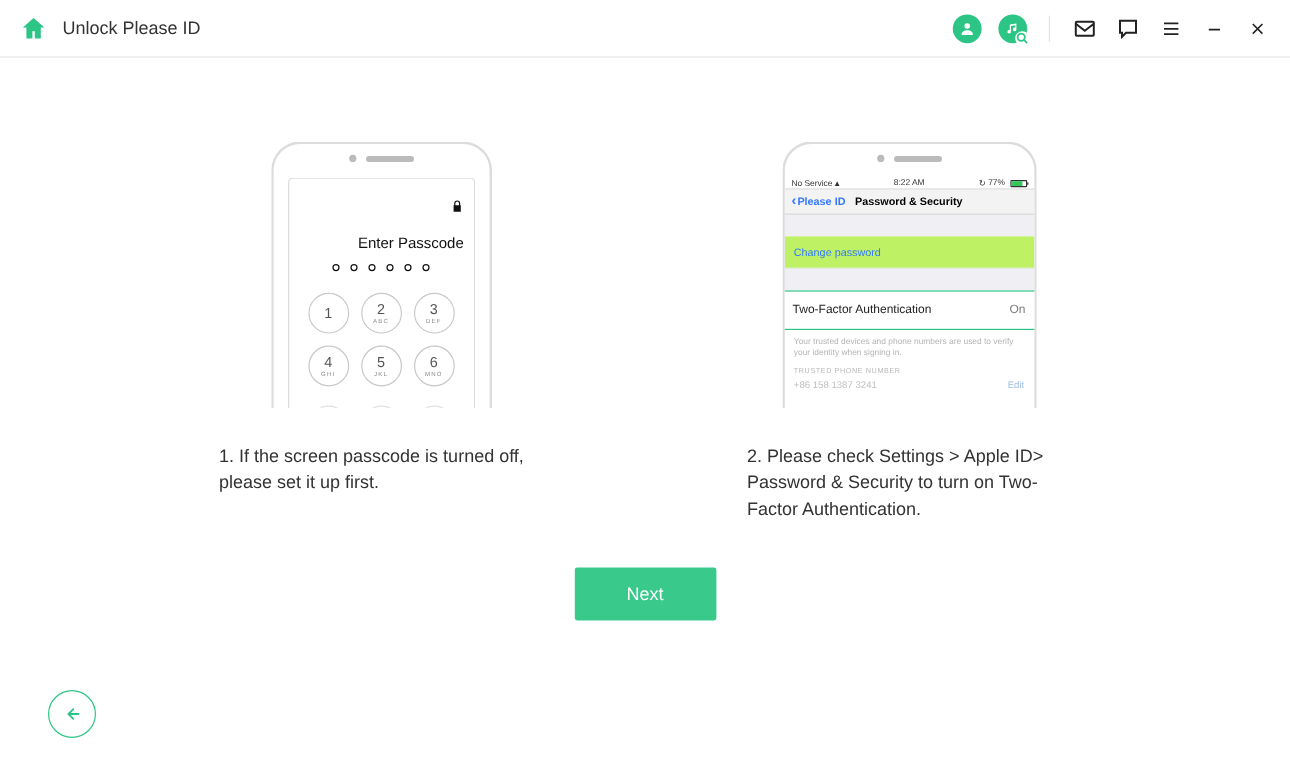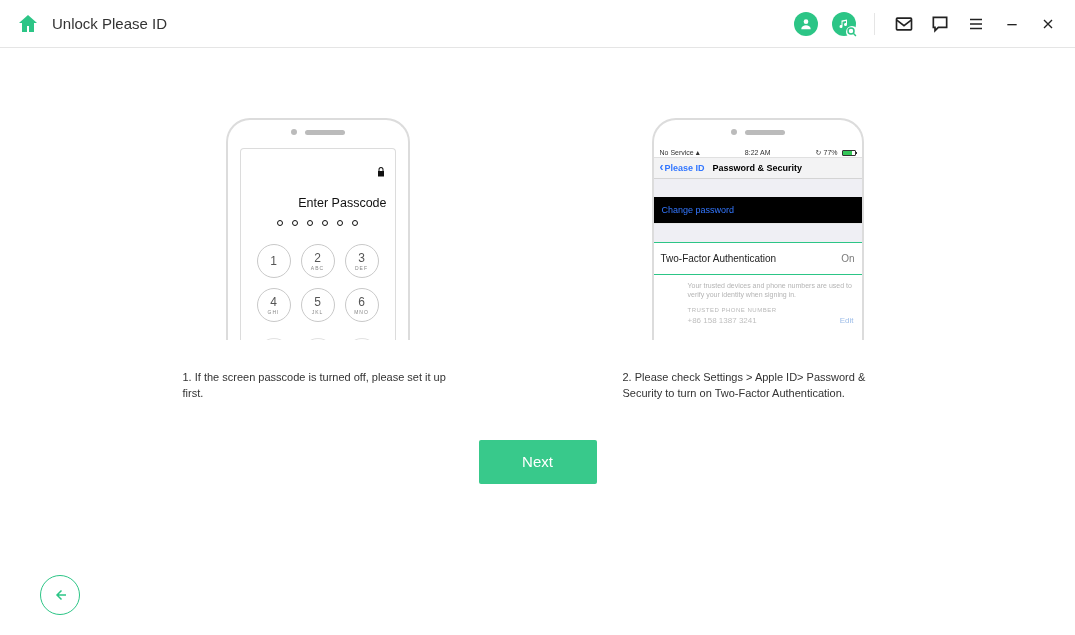--- a/index.html
+++ b/index.html
@@ -67,35 +67,35 @@
   }
   .phone2 .ios-status .right { color:#333; display:flex; align-items:center; gap:2px; }
   .batt { display:inline-block; width:14px; height:6px; border:1px solid #333; border-radius:1px; position:relative; margin-left:2px; }
   .batt::after{ content:''; position:absolute; right:-2px; top:1px; width:1px; height:2px; background:#333;}
   .batt-fill{ position:absolute; left:0; top:0; bottom:0; width:75%; background:#35c759; }
   .nav-bar { background:#f3f3f4; border-top:1px solid #e0e0e0; border-bottom:1px solid #d4d4d4;
     display:flex; align-items:center; padding:5px 6px; font-size:9px; font-weight:600; color:#000; }
   .nav-back { color:#3377ff; font-weight:600; display:flex; align-items:center; margin-right:6px; font-size:9px;}
   .nav-back .chev { font-size:12px; margin-right:1px; line-height:0.6; }
   .nav-title { flex:1; text-align:left; padding-left:2px; }
-  .tablecell { background:#000000; border-bottom:1px solid #e7e7e7; padding:8px 8px; font-size:9px; }
+  .tablecell { background:#bef264; border-bottom:1px solid #e7e7e7; padding:8px 8px; font-size:9px; }
   .blue-link { color:#3377ff; }
   .section-gap { height:18px; background:#efeff4; }
   .tfa-box {
     border:1.5px solid #2cc586; margin-left:-16px; margin-right:-16px;
     padding:10px 22px; display:flex; justify-content:space-between; align-items:center;
     background:#fff; font-size:10px;
   }
   .tfa-status { color:#7a7a7a; font-size:10px; }
-  .muted-area { padding:6px 8px 2px; color:#b4b4b4; font-size:7px; line-height:1.35;margin-left:26px; }
+  .muted-area { padding:6px 8px 2px; color:#b4b4b4; font-size:7px; line-height:1.35; }
   .muted-area .hdr { font-size:6px; letter-spacing:.5px; margin:6px 0 2px; color:#b8b8b8; }
   .muted-phone { display:flex; justify-content:space-between; align-items:center; font-size:8px; color:#bfbfbf;}
   .edit-link{ color:#9cbce8; }
   
-  .caption { margin-top:30px; font-size:11px; color:#333; line-height:1.45; }
+  .caption { margin-top:30px; font-size:15px; color:#333; line-height:1.45; }
   
   .next-btn {
     display:block; margin:38px auto 0; background:#38c98b; color:#fff;
     border:none; width:118px; height:44px; font-size:15px; border-radius:2px;
     cursor:pointer;
   }
   .back-circ {
     position:absolute; left:40px; bottom:20px;
     width:40px; height:40px; border:1.5px solid #2cc586; border-radius:50%;
     display:flex; align-items:center; justify-content:center; color:#2cc586;

